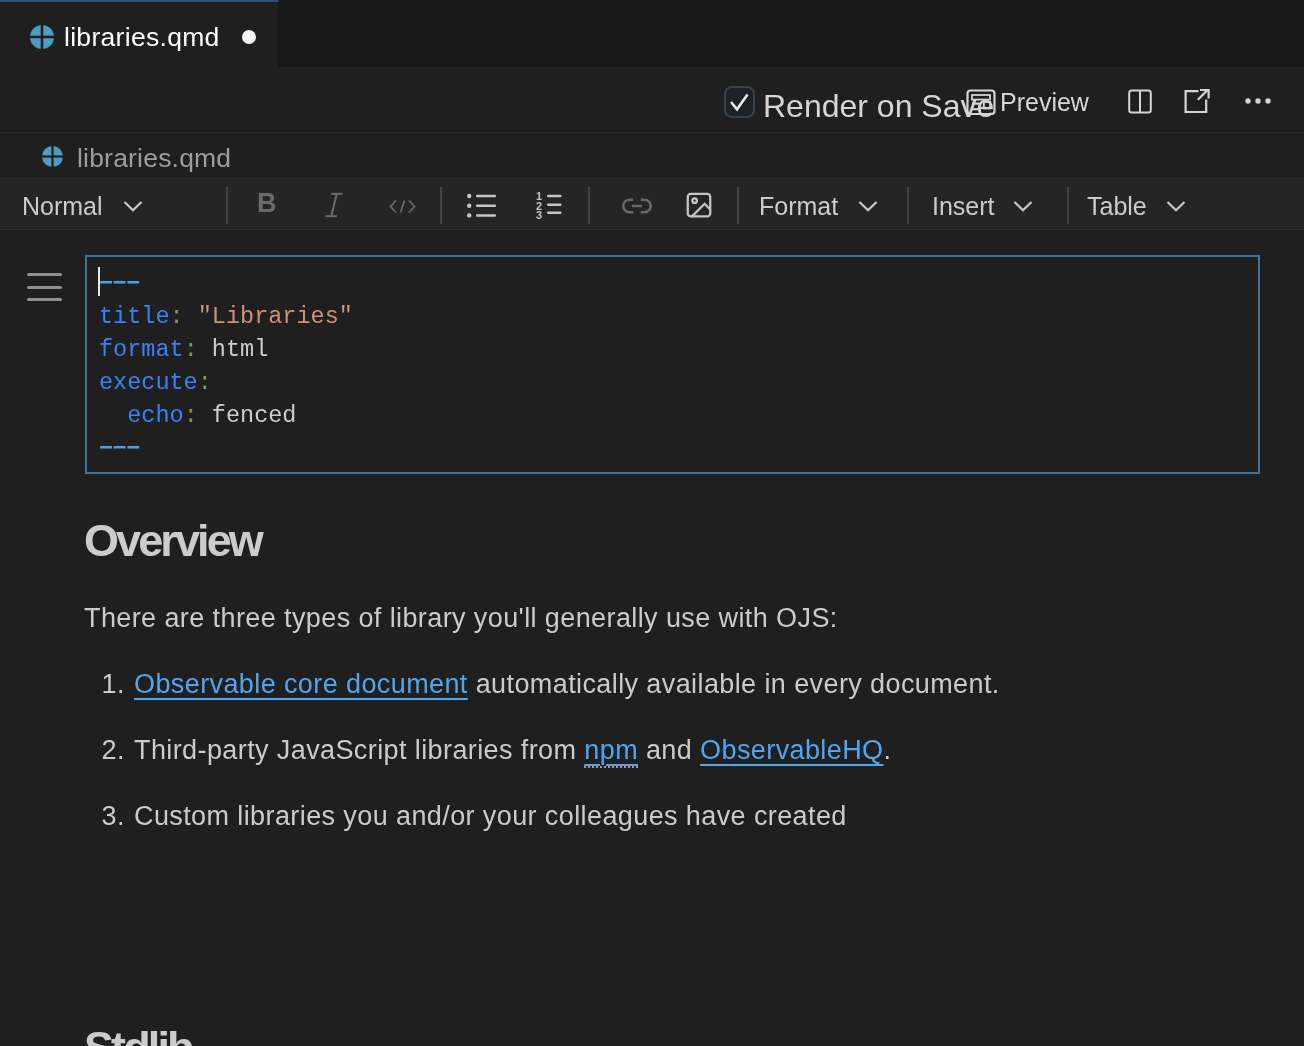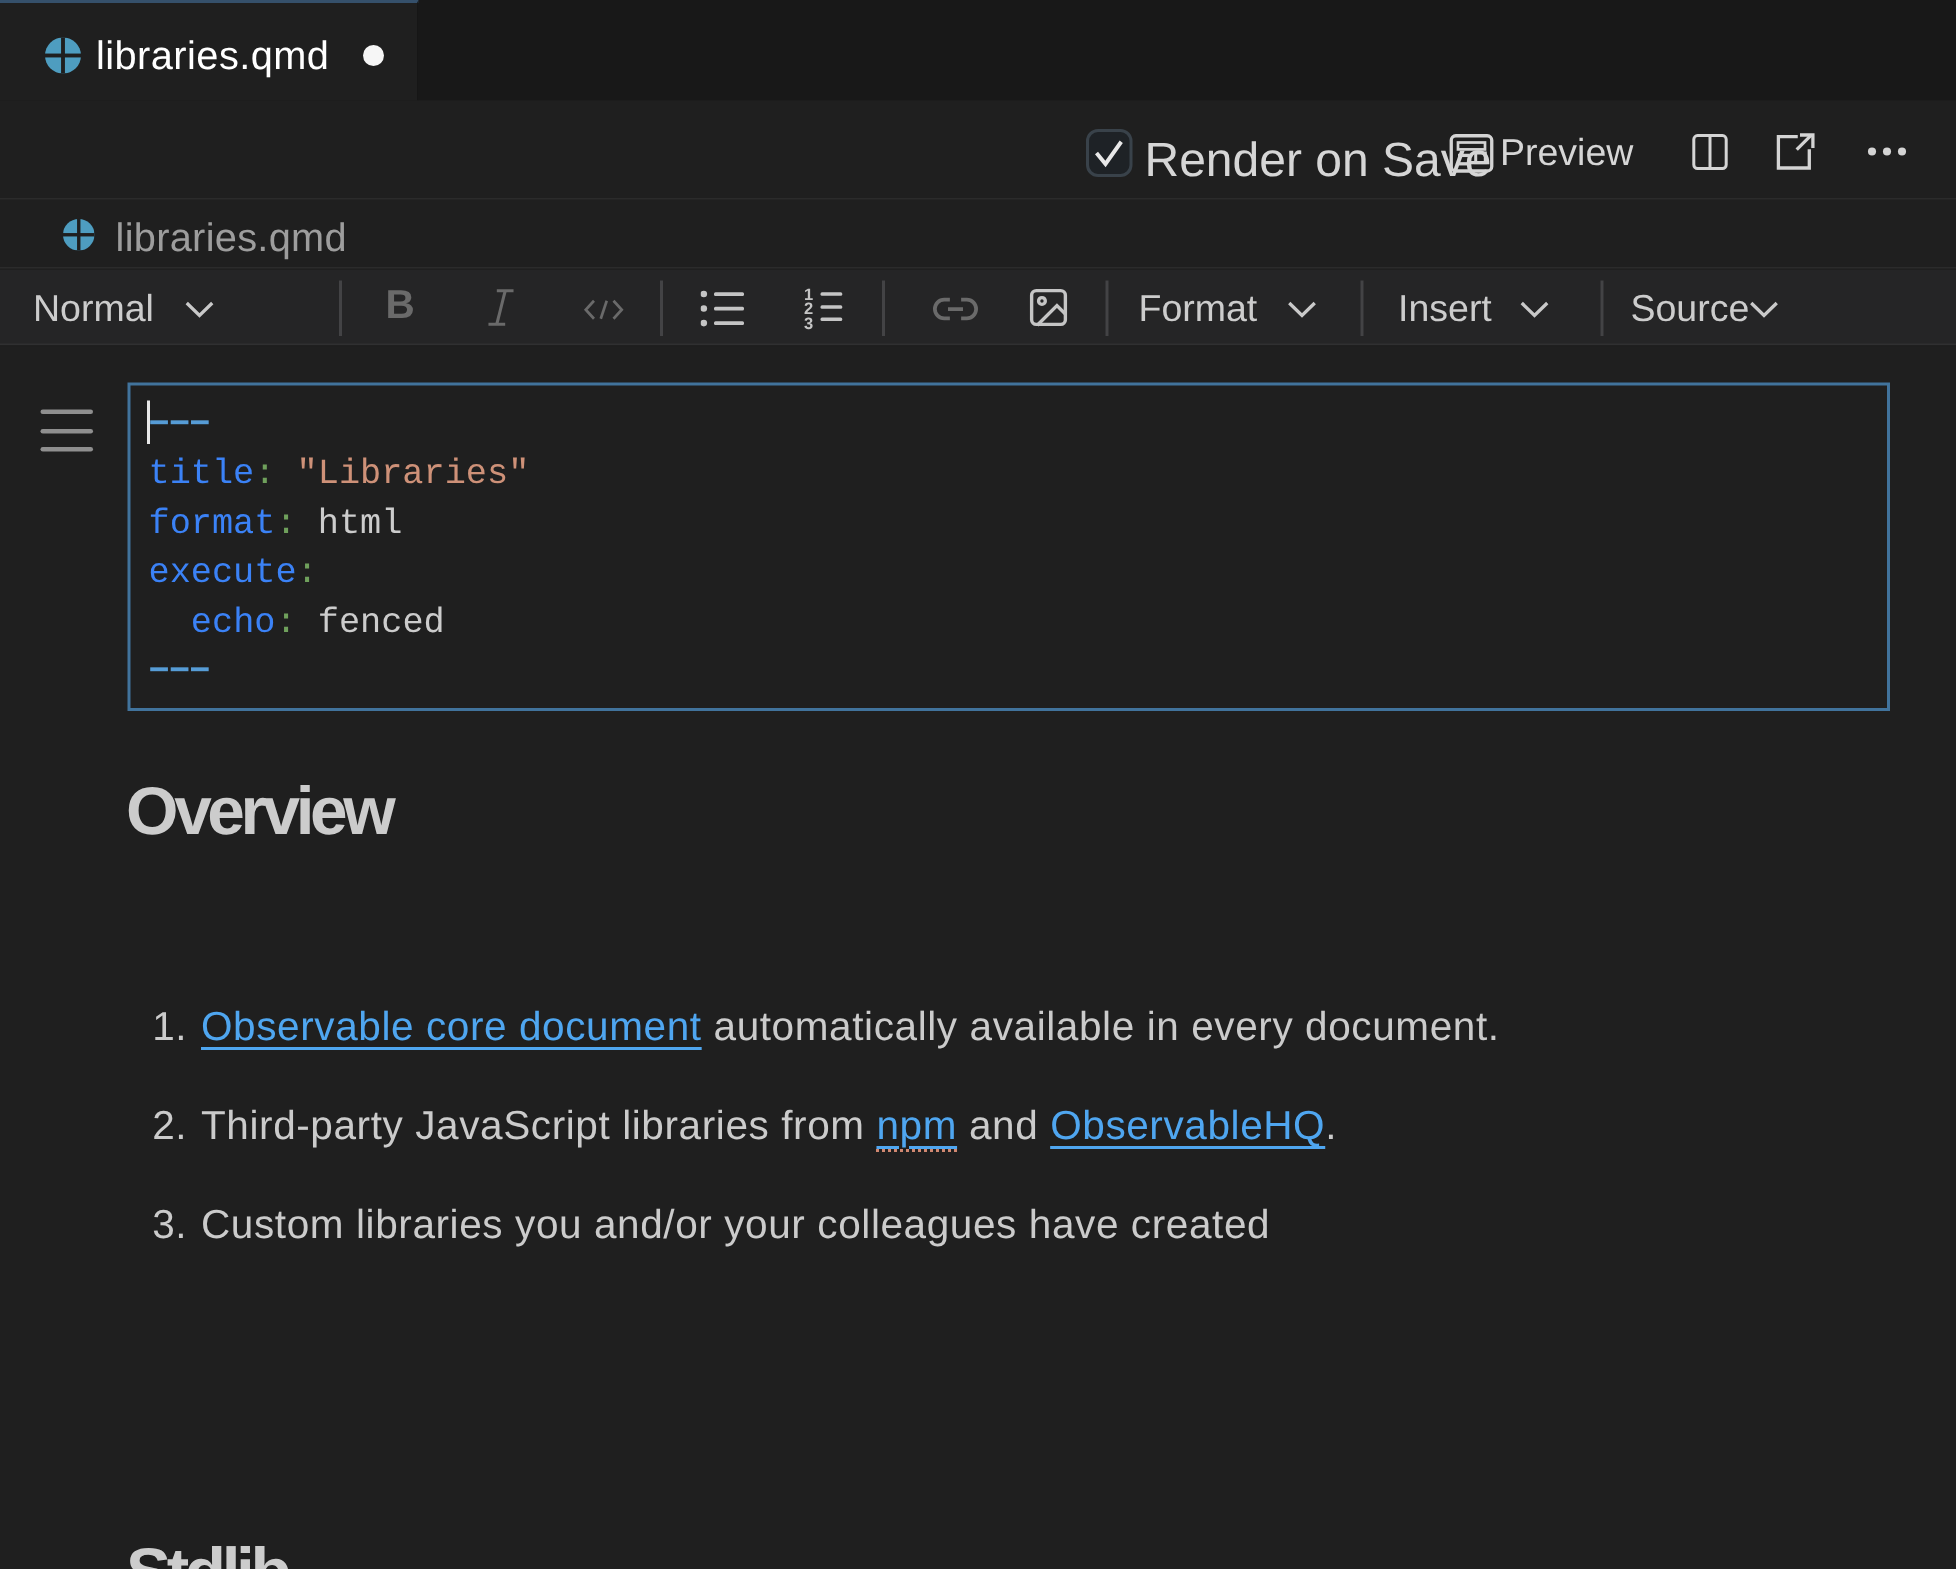--- a/index.html
+++ b/index.html
@@ -171,39 +171,40 @@
   <span class="ttext" style="left:759px">Format</span>
   <svg class="ticon" width="20" height="13" viewBox="0 0 20 13" style="left:858px;top:20px">
     <polyline points="1.5,2 10,10.3 18.5,2" fill="none" stroke="#c9c9c9" stroke-width="2.2"></polyline>
   </svg>
   <span class="tsep" style="left:907px"></span>
   <span class="ttext" style="left:932px">Insert</span>
   <svg class="ticon" width="20" height="13" viewBox="0 0 20 13" style="left:1013px;top:20px">
     <polyline points="1.5,2 10,10.3 18.5,2" fill="none" stroke="#c9c9c9" stroke-width="2.2"></polyline>
   </svg>
   <span class="tsep" style="left:1067px"></span>
-  <span class="ttext" style="left:1087px">Source</span>
+  <span class="ttext" style="left:1087px">Table</span>
   <svg class="ticon" width="20" height="13" viewBox="0 0 20 13" style="left:1166px;top:20px">
     <polyline points="1.5,2 10,10.3 18.5,2" fill="none" stroke="#c9c9c9" stroke-width="2.2"></polyline>
   </svg>
 </div>
 
 <div class="content">
   <div class="hamburger">
       <div></div>
       <div></div>
       <div></div>
     </div>
   <div class="codeblock"><span class="cur"></span><span class="cbf">−−−</span>
 <span class="cb">title</span><span class="cg">:</span> <span class="cs">"Libraries"</span>
 <span class="cb">format</span><span class="cg">:</span> <span class="cw">html</span>
 <span class="cb">execute</span><span class="cg">:</span>
   <span class="cb">echo</span><span class="cg">:</span> <span class="cw">fenced</span>
 <span class="cbf">−−−</span></div>
 
   <div class="prose">
     <h2 style="top:288px">Overview</h2>
+    <p style="top:367px">There are three types of library you'll generally use with OJS:</p>
     <div class="li" style="top:433px"><span class="num">1.</span><a>Observable core document</a> automatically available in every document.</div>
     <div class="li" style="top:499px"><span class="num">2.</span>Third-party JavaScript libraries from <span class="spell"><a>npm</a></span> and <a>ObservableHQ</a>.</div>
     <div class="li" style="top:565px"><span class="num">3.</span>Custom libraries you and/or your colleagues have created</div>
     <h2 style="top:795px">Stdlib</h2>
   </div>
 </div>
 
 </body></html>

